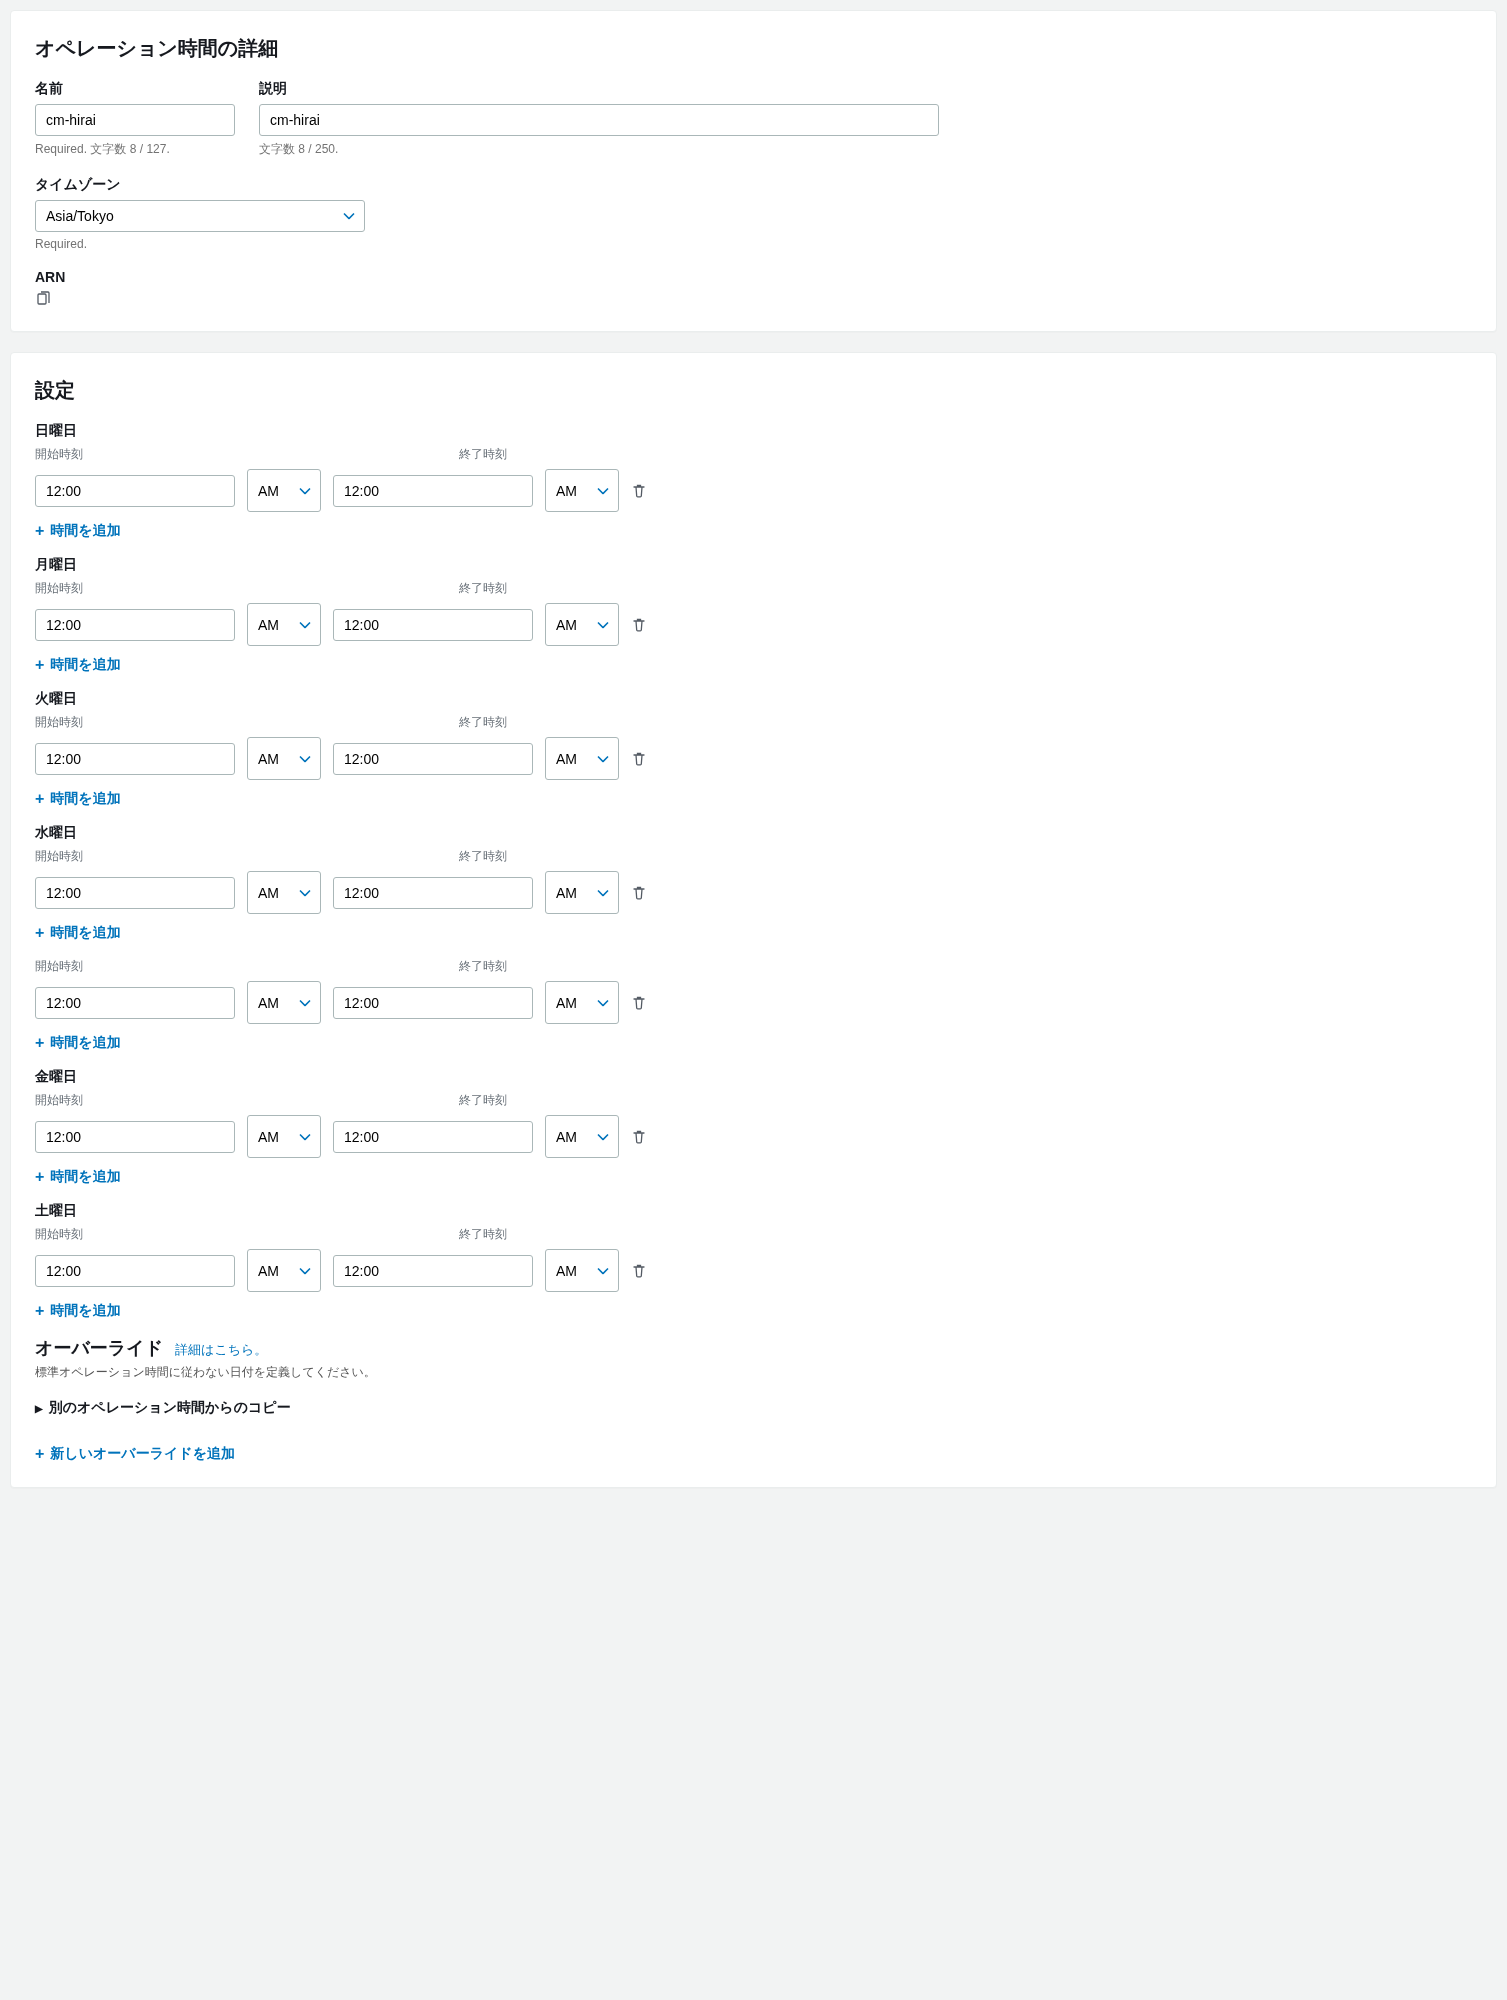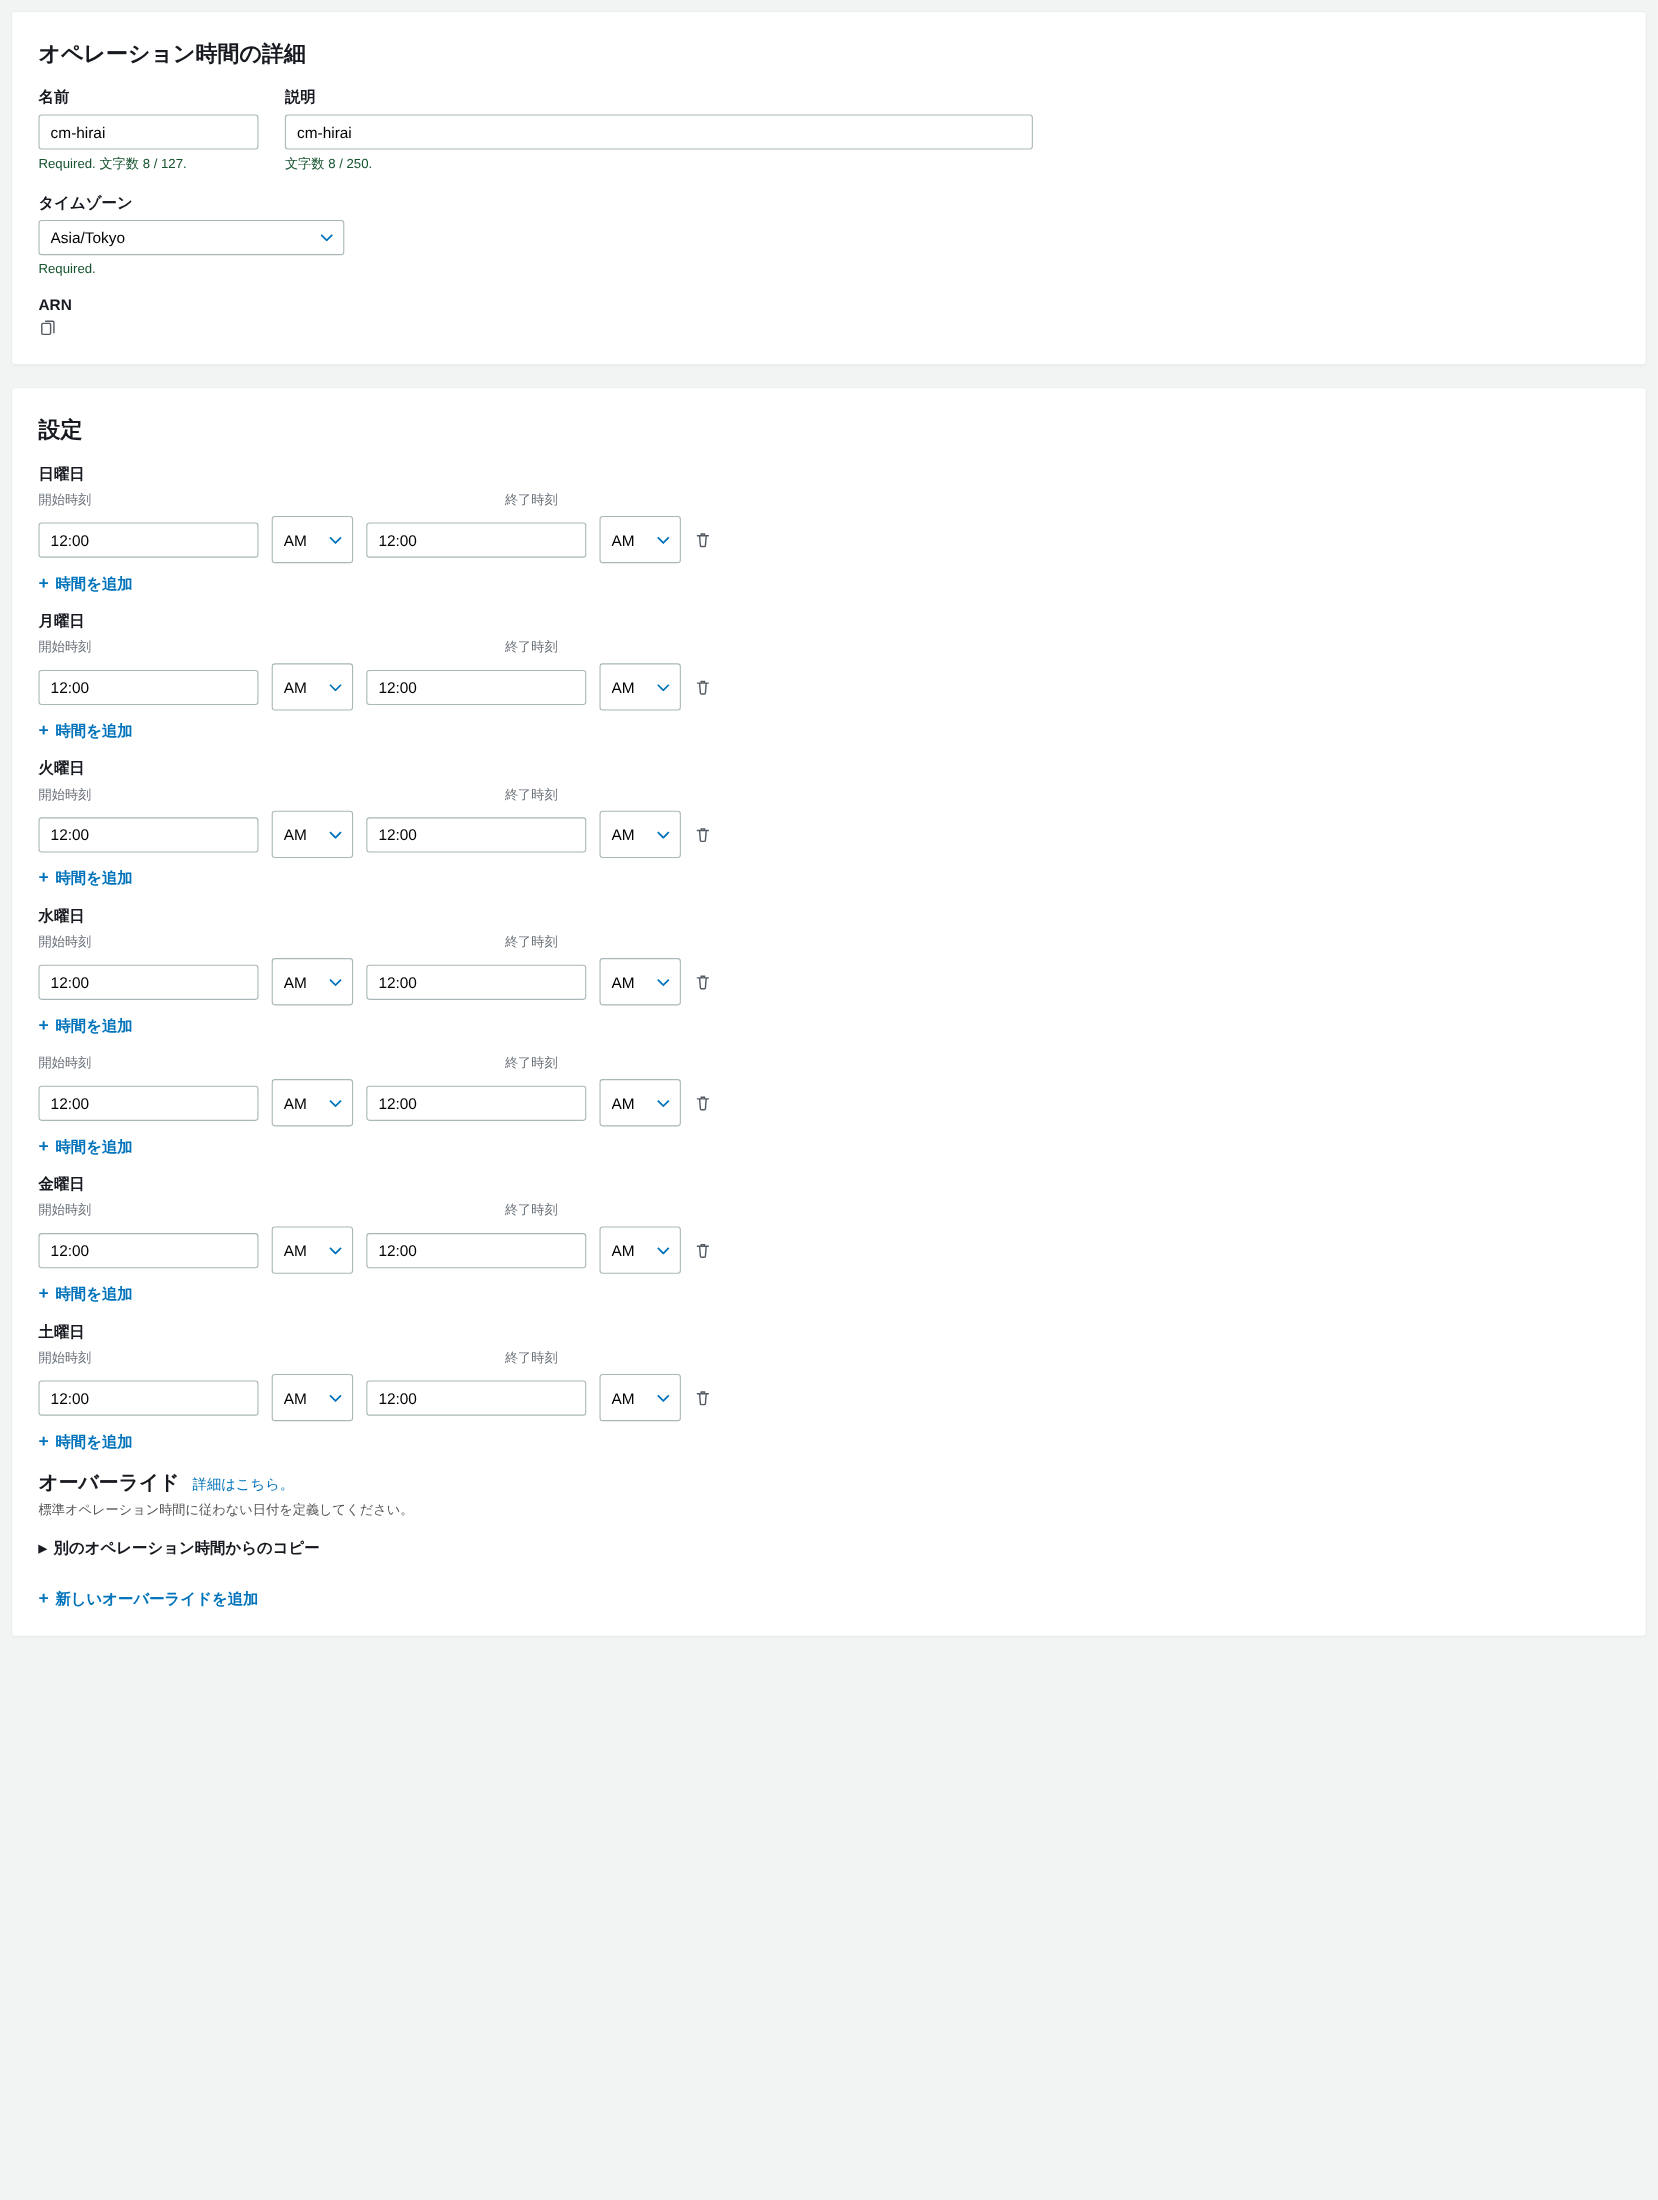--- a/index.html
+++ b/index.html
@@ -5,22 +5,22 @@
 * { box-sizing: border-box; margin: 0; padding: 0; }
 body { font-family: -apple-system, BlinkMacSystemFont, "Segoe UI", sans-serif; background: #f2f3f3; padding: 10px; font-size: 14px; color: #16191f; }
 .container { background: #fff; border: 1px solid #eaeded; border-radius: 4px; padding: 24px; margin-bottom: 20px; box-shadow: 0 1px 1px rgba(0,0,0,0.02); }
 h2 { font-size: 20px; font-weight: 700; margin-bottom: 18px; }
 .field-row { display: flex; gap: 24px; margin-bottom: 18px; align-items: flex-start; }
 .field { display: flex; flex-direction: column; }
 .field.name { width: 200px; }
 .field.desc { width: 680px; justify-content: flex-end; }
 label.fl { font-weight: 700; font-size: 14px; margin-bottom: 6px; display: block; }
 .input { border: 1px solid #aab7b8; border-radius: 3px; padding: 6px 10px; font-size: 14px; height: 32px; background: #fff; width: 100%; }
-.help { font-size: 12px; color: #14532d; margin-top: 5px; }
-.tz-field { width: 278px; position: relative; }
+.help { font-size: 12px; color: #737373; margin-top: 5px; }
+.tz-field { width: 330px; position: relative; }
 .select { border: 1px solid #aab7b8; border-radius: 3px; padding: 6px 28px 6px 10px; font-size: 14px; height: 32px; background: #fff; width: 100%; appearance: none; cursor: pointer; }
 .caret { position: absolute; right: 10px; top: 50%; transform: translateY(-50%); pointer-events: none; color: #0073bb; }
 .arn-label { font-weight: 700; font-size: 14px; margin-bottom: 6px; }
 .arn-row { display: flex; align-items: center; gap: 6px; font-size: 13.5px; }
 .copy-ico { color: #545b64; cursor: pointer; flex-shrink: 0; display: inline-flex; }
 .redacted { background: #000; width: 96px; height: 16px; display: inline-block; vertical-align: middle; }
 .day-block { margin-bottom: 16px; }
 .day-name { font-weight: 700; font-size: 14px; margin-bottom: 6px; }
 .sublabels { display: flex; gap: 130px; margin-bottom: 6px; }
 .sublabel { font-size: 12px; color: #687078; width: 200px; }

